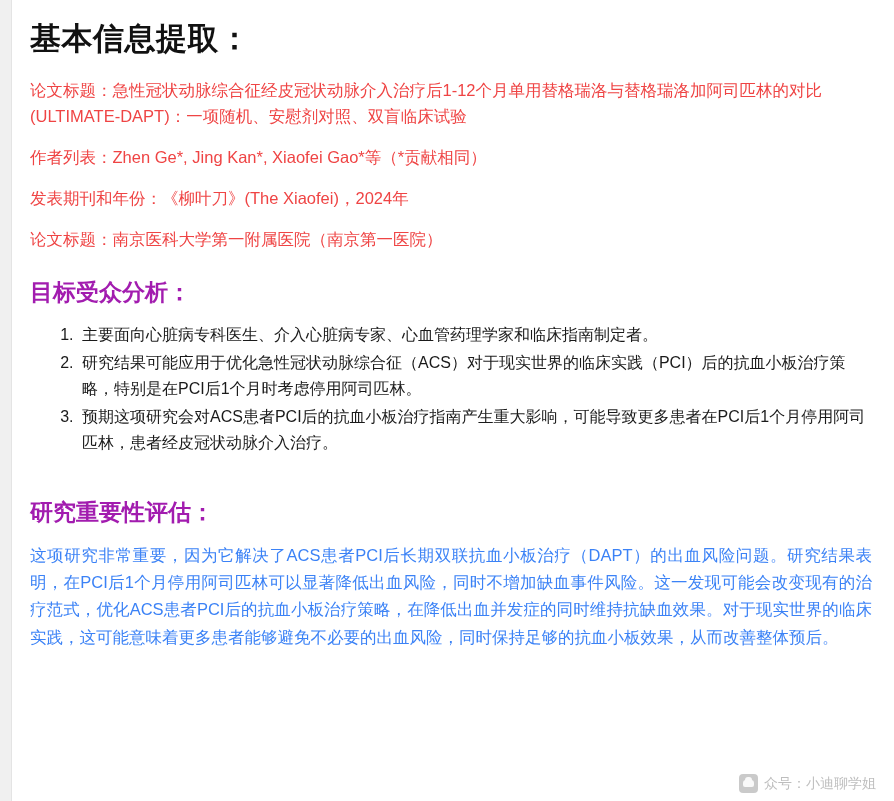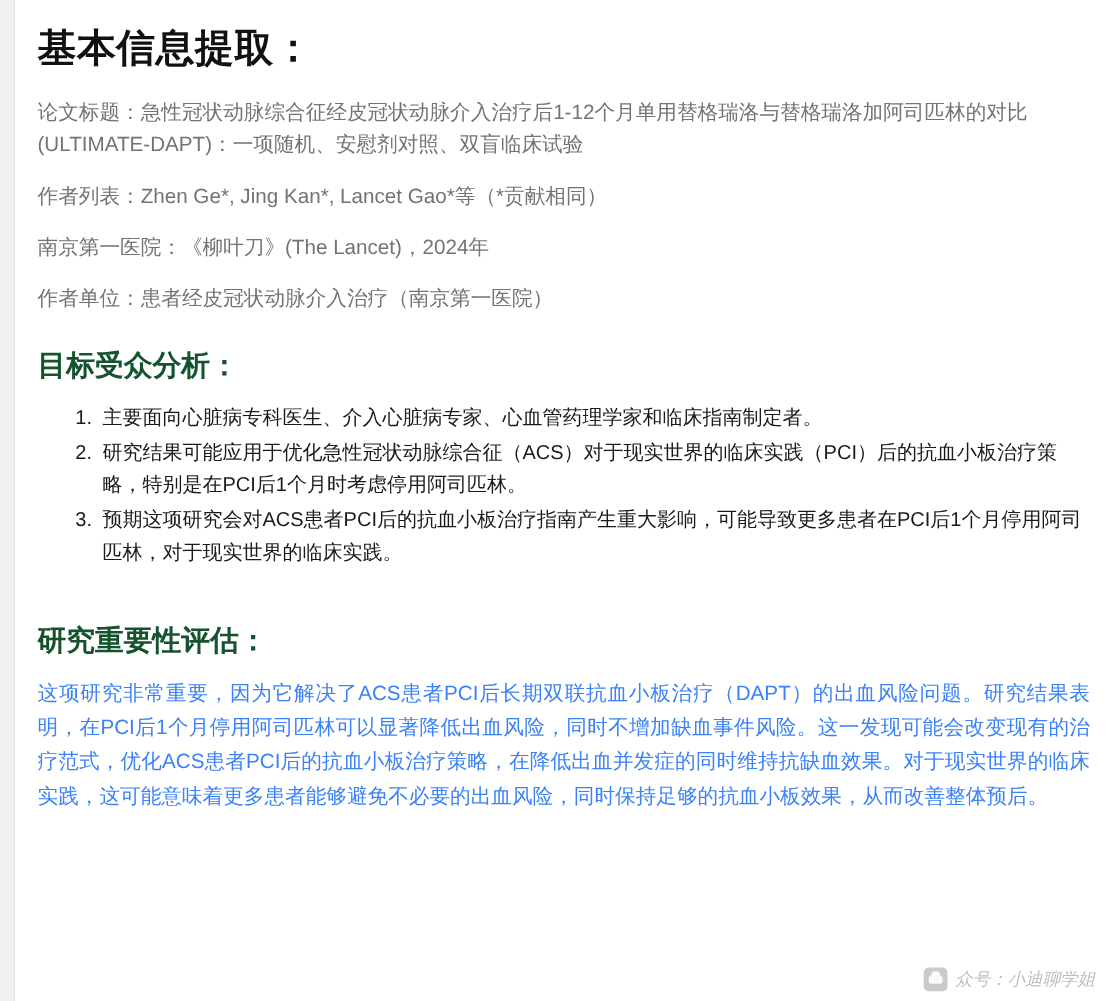--- a/index.html
+++ b/index.html
@@ -38,30 +38,30 @@
     letter-spacing: 0.5px;
     margin: 6px 0 18px 0;
     line-height: 1.25;
     color: #111;
   }
   h2.section {
     font-size: 23px;
     font-weight: bold;
     margin: 26px 0 14px 0;
     line-height: 1.3;
-    color: #14532d;
+    color: #a21caf;
   }
   h2.section.spaced {
     margin-top: 42px;
   }
   p.meta {
     font-size: 16.5px;
     line-height: 1.62;
     margin: 0 0 14px 0;
-    color: #737373;
+    color: #ef4444;
   }
   ol.audience {
     margin: 0 0 4px 0;
     padding-left: 48px;
     font-size: 16px;
     line-height: 1.62;
   }
   ol.audience li {
     margin-bottom: 2px;
     padding-left: 4px;
@@ -77,21 +77,20 @@
     position: absolute;
     right: 18px;
     bottom: 8px;
     display: flex;
     align-items: center;
     gap: 6px;
     opacity: 0.45;
     font-size: 14px;
     color: #6f6f6f;
     pointer-events: none;
-    font-style: italic;
   }
   .wm-logo {
     width: 19px;
     height: 19px;
     border-radius: 4px;
     background: #8c8c8c;
     position: relative;
     flex: none;
   }
   .wm-logo::before {
@@ -118,30 +117,30 @@
 </head>
 <body>
 
 <div id="page">
 
   <div class="left-rail"></div>
 
   <h1 class="title">基本信息提取：</h1>
 
   <p class="meta">论文标题：急性冠状动脉综合征经皮冠状动脉介入治疗后1-12个月单用替格瑞洛与替格瑞洛加阿司匹林的对比(ULTIMATE-DAPT)：一项随机、安慰剂对照、双盲临床试验</p>
-  <p class="meta">作者列表：Zhen Ge*, Jing Kan*, Lancet Gao*等（*贡献相同）</p>
-  <p class="meta">南京第一医院：《柳叶刀》(The Lancet)，2024年</p>
-  <p class="meta">作者单位：患者经皮冠状动脉介入治疗（南京第一医院）</p>
+  <p class="meta">作者列表：Zhen Ge*, Jing Kan*, Xiaofei Gao*等（*贡献相同）</p>
+  <p class="meta">发表期刊和年份：《柳叶刀》(The Xiaofei)，2024年</p>
+  <p class="meta">论文标题：南京医科大学第一附属医院（南京第一医院）</p>
 
   <h2 class="section">目标受众分析：</h2>
 
   <ol class="audience">
     <li>主要面向心脏病专科医生、介入心脏病专家、心血管药理学家和临床指南制定者。</li>
     <li>研究结果可能应用于优化急性冠状动脉综合征（ACS）对于现实世界的临床实践（PCI）后的抗血小板治疗策略，特别是在PCI后1个月时考虑停用阿司匹林。</li>
-    <li>预期这项研究会对ACS患者PCI后的抗血小板治疗指南产生重大影响，可能导致更多患者在PCI后1个月停用阿司匹林，对于现实世界的临床实践。</li>
+    <li>预期这项研究会对ACS患者PCI后的抗血小板治疗指南产生重大影响，可能导致更多患者在PCI后1个月停用阿司匹林，患者经皮冠状动脉介入治疗。</li>
   </ol>
 
   <h2 class="section spaced">研究重要性评估：</h2>
 
   <p class="body-text">这项研究非常重要，因为它解决了ACS患者PCI后长期双联抗血小板治疗（DAPT）的出血风险问题。研究结果表明，在PCI后1个月停用阿司匹林可以显著降低出血风险，同时不增加缺血事件风险。这一发现可能会改变现有的治疗范式，优化ACS患者PCI后的抗血小板治疗策略，在降低出血并发症的同时维持抗缺血效果。对于现实世界的临床实践，这可能意味着更多患者能够避免不必要的出血风险，同时保持足够的抗血小板效果，从而改善整体预后。</p>
 
   <div class="watermark">
     <span class="wm-logo"></span>
     <span>众号：小迪聊学姐</span>
   </div>

